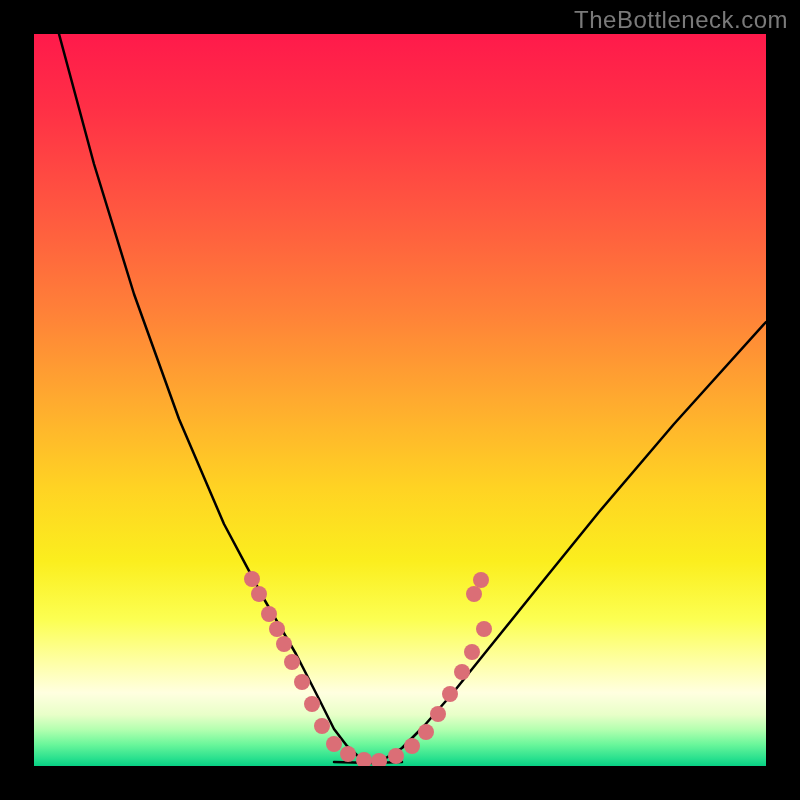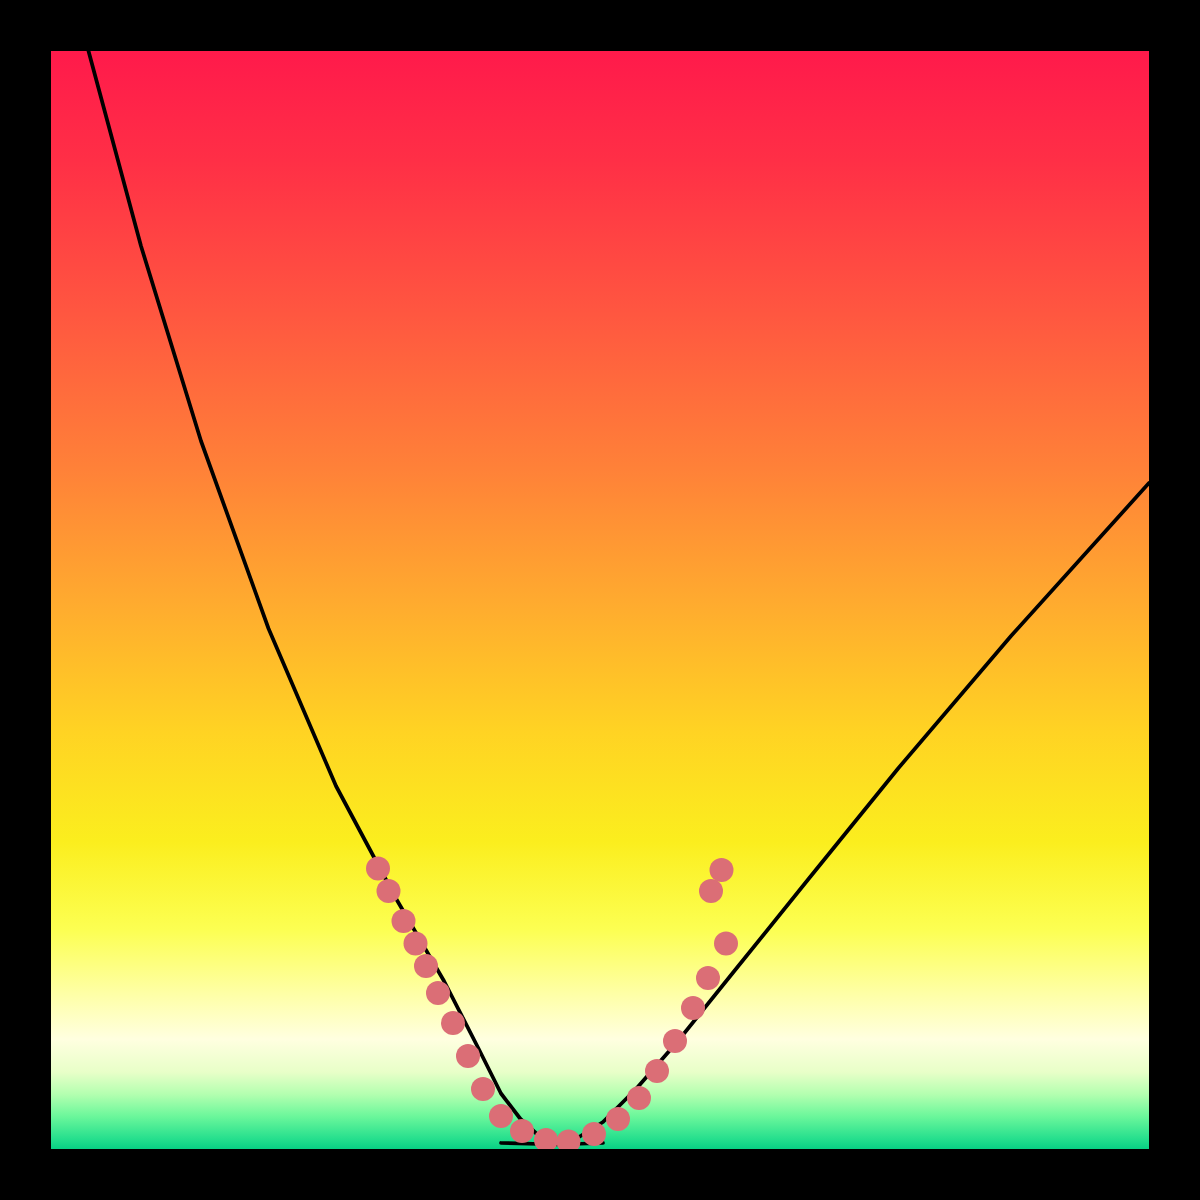--- a/index.html
+++ b/index.html
@@ -96,13 +96,14 @@
           <circle cx="404" cy="680" r="8" fill="#db6e76"></circle>
           <circle cx="416" cy="660" r="8" fill="#db6e76"></circle>
           <circle cx="428" cy="638" r="8" fill="#db6e76"></circle>
           <circle cx="438" cy="618" r="8" fill="#db6e76"></circle>
           <circle cx="450" cy="595" r="8" fill="#db6e76"></circle>
           <circle cx="440" cy="560" r="8" fill="#db6e76"></circle>
           <circle cx="447" cy="546" r="8" fill="#db6e76"></circle>
         </g>
     </svg>
   </div>
+  <div class="watermark">TheBottleneck.com</div>
 </div>
 
 </body></html>

